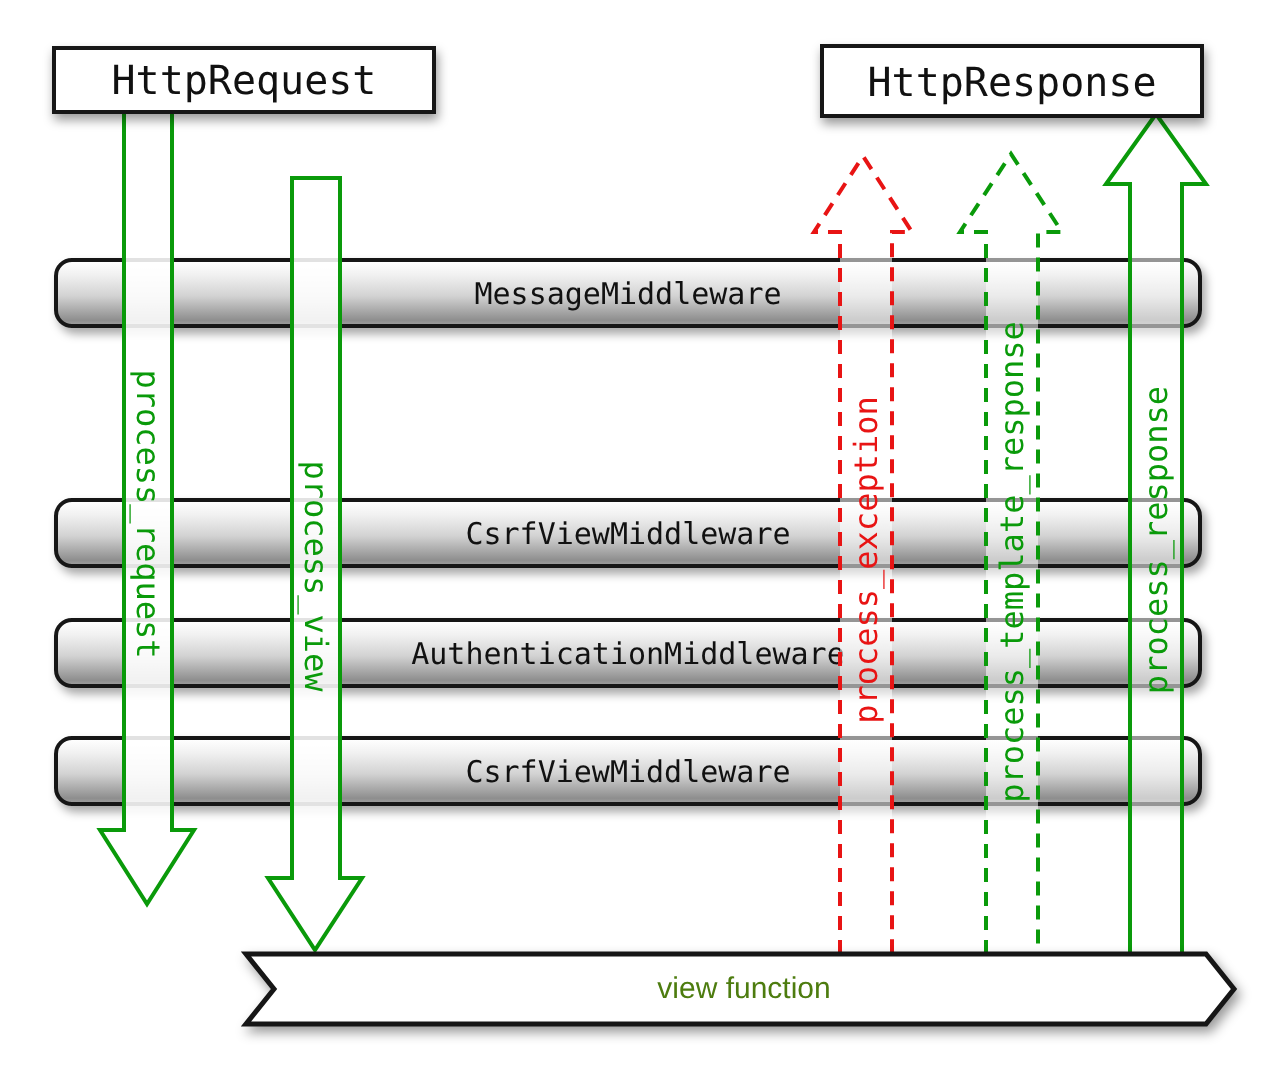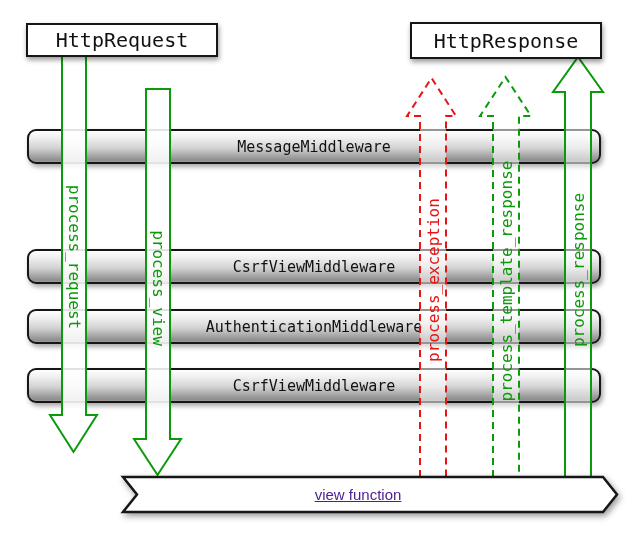--- a/index.html
+++ b/index.html
@@ -50,25 +50,24 @@
   #lbl-exc      { left:433px; top:280px; }
   #lbl-tmpl     { left:506px; top:281px; }
   #lbl-resp     { left:578px; top:270px; }
 
   
   svg.banner {
     position:absolute; left:0; top:0; z-index:7;
     filter:drop-shadow(2px 3px 3px rgba(0,0,0,0.40));
   }
   .banner-label {
-    position:absolute; left:111px; top:477px; width:494px; height:35px;
+    position:absolute; left:125px; top:477px; width:494px; height:35px;
     display:flex; align-items:center; justify-content:center;
-    font-family:"Liberation Sans", sans-serif; font-size:15px; color:#4c1d95;
+    font-family:"Liberation Sans", sans-serif; font-size:15px; color:#4d7c0f;
     z-index:8;
-    text-decoration:underline;
   }
 </style>
 </head>
 <body>
 
 <div class="canvas">
 
   <div class="mw-bar" style="top:129px">
     <span class="mw-label">MessageMiddleware</span>
   </div>

